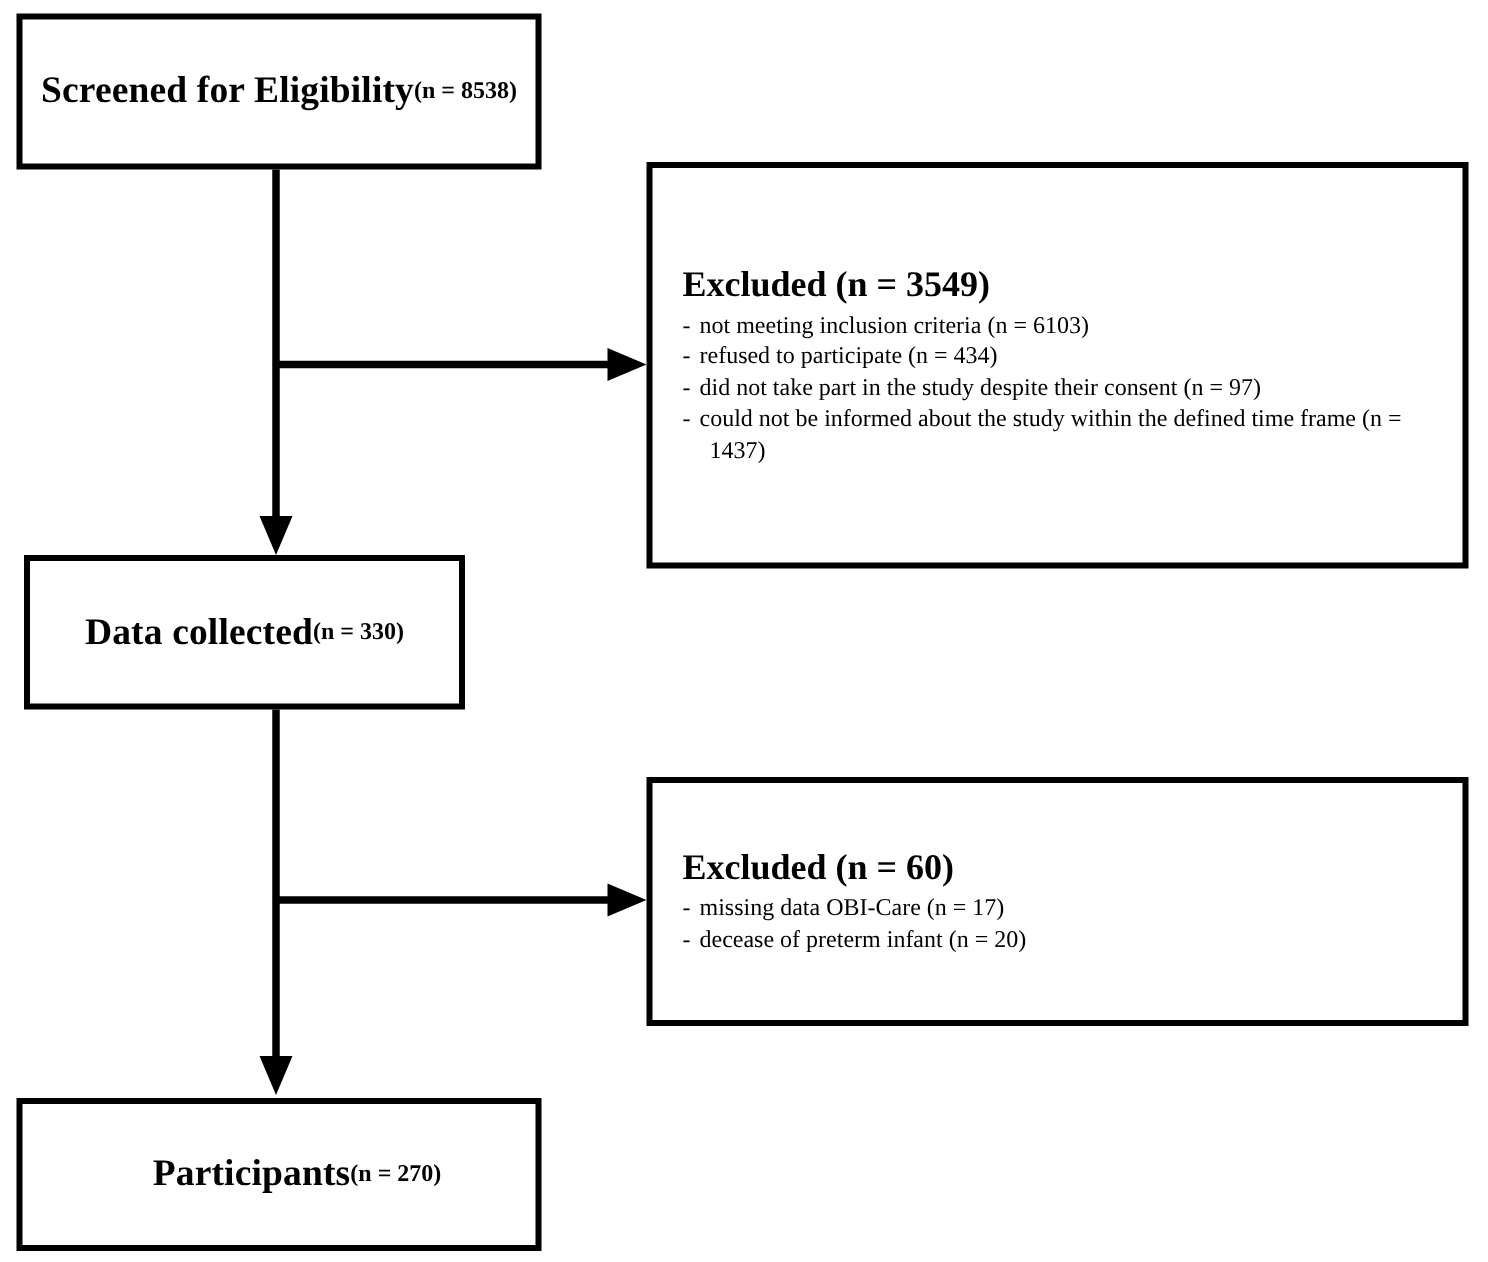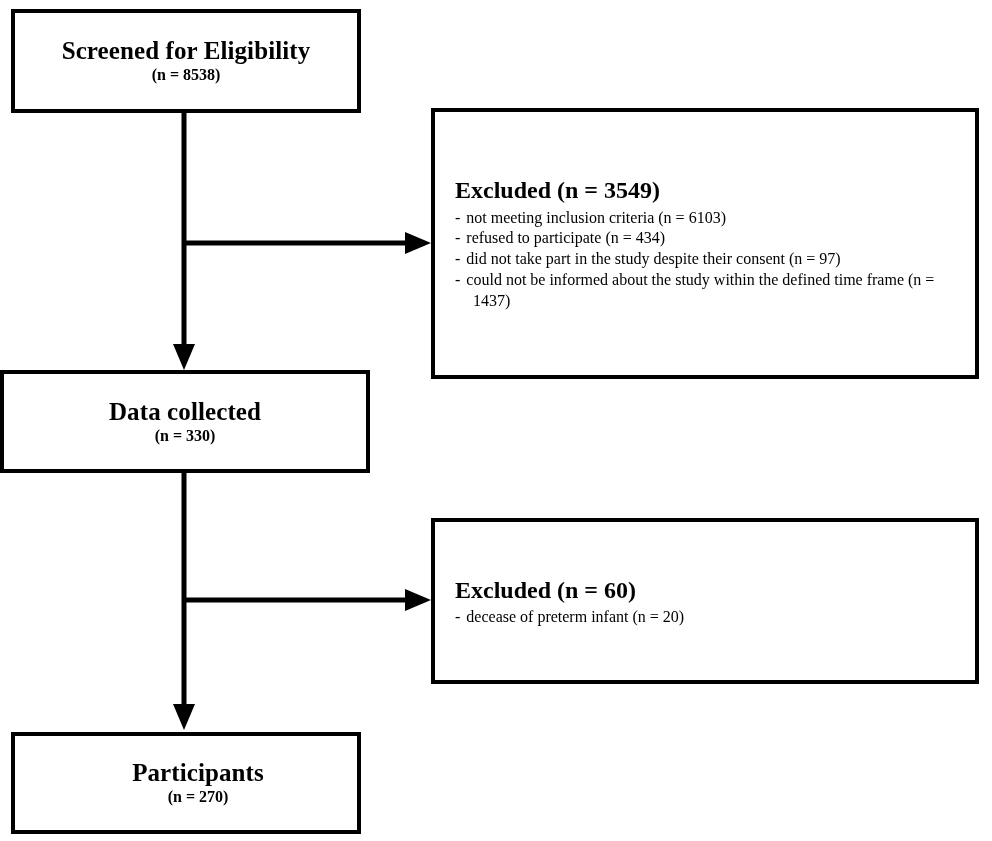--- a/index.html
+++ b/index.html
@@ -31,21 +31,20 @@
   
   .node {
     position: absolute;
     box-sizing: border-box;
     background: #ffffff;
     border: 4px solid #000000;
   }
   
   .node.stage {
     display: flex;
-    flex-direction: column;
     align-items: center;
     justify-content: center;
     text-align: center;
   }
   .stage-title {
     font-weight: bold;
     font-size: 25px;
     line-height: 1.12;
     letter-spacing: 0.1px;
   }
@@ -121,28 +120,31 @@
       </li>
       <li class="excl-item">
         <span class="dash">-</span><span>did not take part in the study despite their consent (n = 97)</span>
       </li>
       <li class="excl-item">
         <span class="dash">-</span><span>could not be informed about the study within the defined time frame (n = 1437)</span>
       </li>
     </ul>
   </div>
 
-  <div class="node stage" style="left:0; top:370px; width:370px; height:103px;text-align:right;">
+  <div class="node stage" style="left:16px; top:370px; width:294px; height:103px;text-align:right;">
     <div class="stage-title">Data collected</div>
     <div class="stage-count">(n = 330)</div>
   </div>
 
   <div class="node exclusion" style="left:431px; top:518px; width:548px; height:166px;">
     <div class="excl-title">Excluded (n = 60)</div>
     <ul class="excl-list">
+      <li class="excl-item">
+        <span class="dash">-</span><span>missing data OBI-Care (n = 17)</span>
+      </li>
       <li class="excl-item">
         <span class="dash">-</span><span>decease of preterm infant (n = 20)</span>
       </li>
     </ul>
   </div>
 
   <div class="node stage" style="left:11px; top:732px; width:350px; height:102px;padding-left:24px;">
     <div class="stage-title">Participants</div>
     <div class="stage-count">(n = 270)</div>
   </div>

